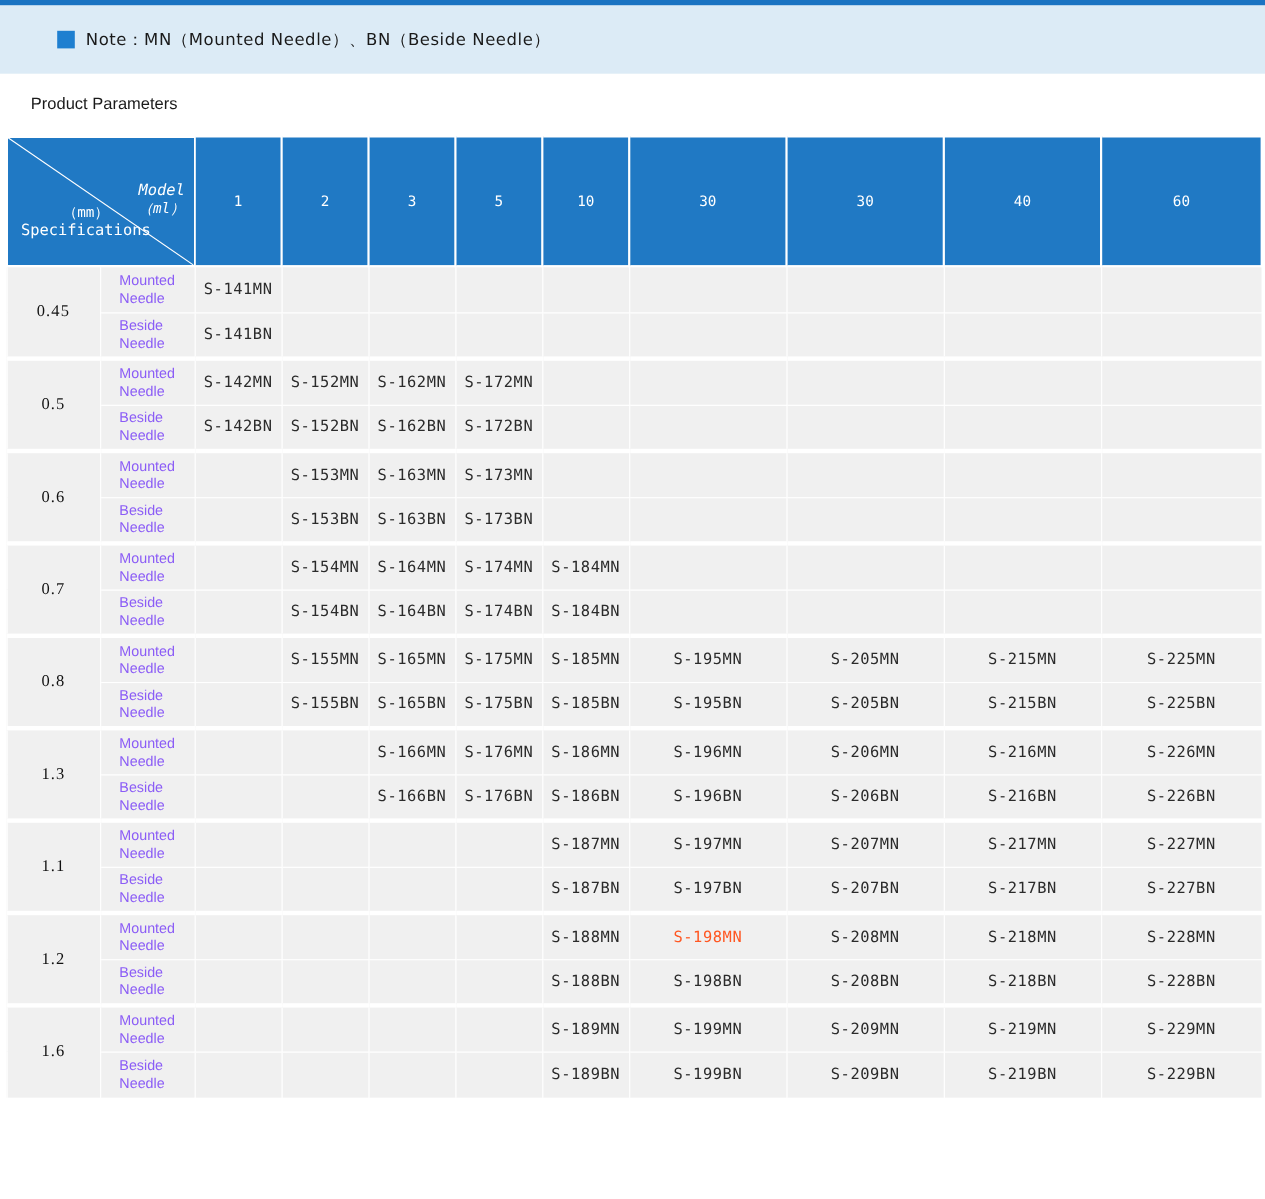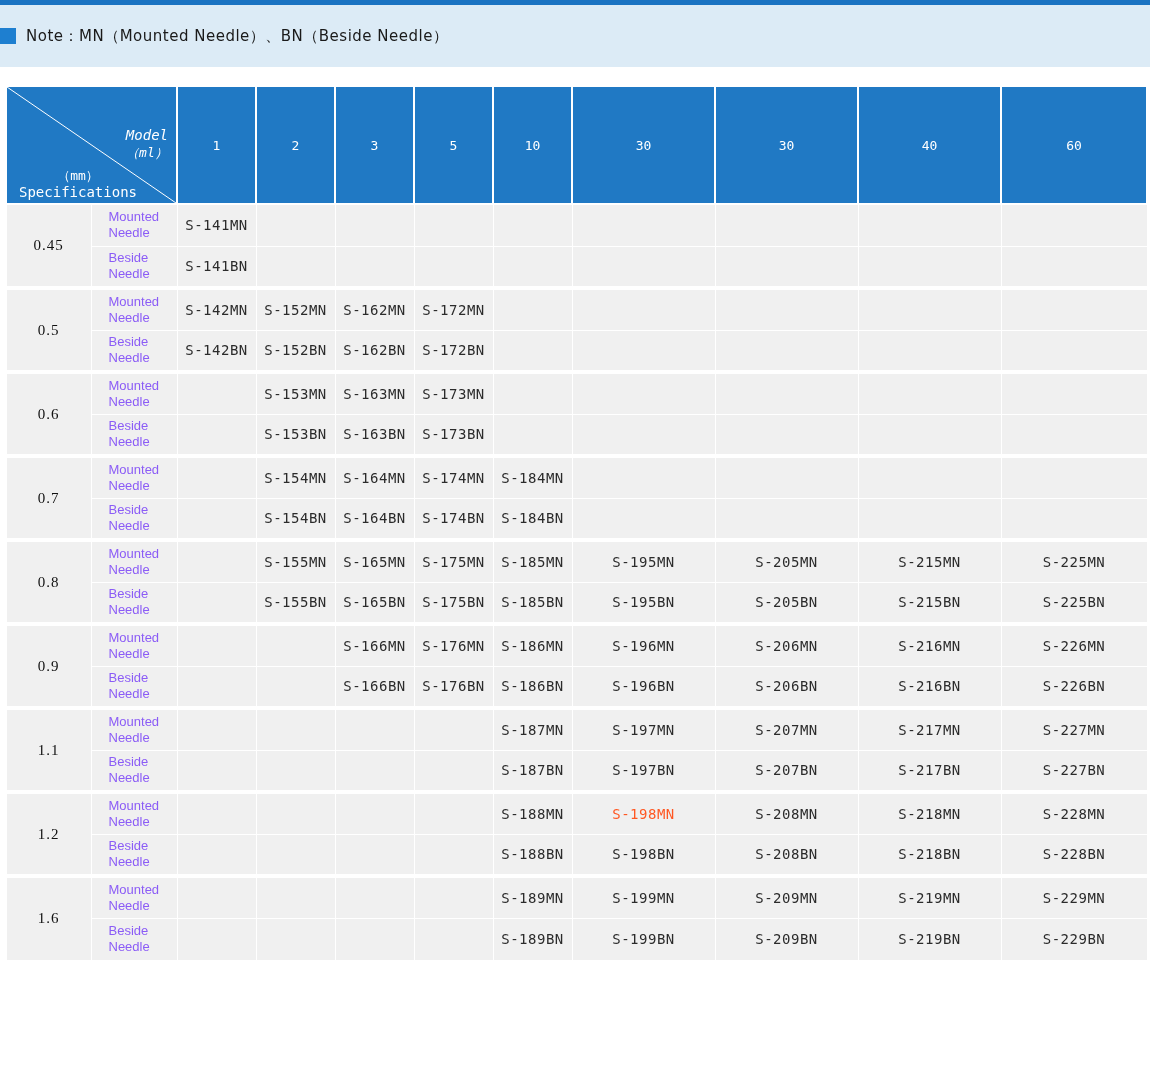--- a/index.html
+++ b/index.html
@@ -20,20 +20,21 @@
     font-family:"Liberation Sans",sans-serif;
   }
   .top-bar{
     width:100%;height:5px;
     background:var(--topbar);
   }
   .note-band{
     width:100%;height:62px;
     background:var(--note-band-bg);
     display:flex;align-items:center;
+    padding-left:52px;
   }
   .note-bullet{
     display:inline-block;
     width:16px;height:16px;
     background:var(--note-bullet);
     margin-right:10px;
     flex:0 0 auto;
   }
   .note-text{
     font-family:"DejaVu Sans",sans-serif;
@@ -66,21 +67,21 @@
     width:100%;height:100%;display:block;
   }
   .corner-top{
     position:absolute;top:40px;right:8px;
     text-align:center;
     font-size:14px;line-height:17px;color:#fff;font-style:italic;
   }
   .corner-bottom{
     position:absolute;top:60px;left:12px;
     text-align:center;
-    font-size:14px;line-height:17px;color:#fff;margin-top:20px;
+    font-size:14px;line-height:17px;color:#fff;
   }
   .corner-top .unit,.corner-bottom .unit{
     font-family:"DejaVu Sans Mono",monospace;
     font-size:13px;
   }
   .params td{
     background:var(--cell-bg);
     border:1px solid #fff;
     height:42px;
     text-align:center;
@@ -113,20 +114,21 @@
 
 <div class="page" data-interactable="false">
 
   <div class="top-bar" data-interactable="false"></div>
 
   <div class="note-band" data-interactable="false">
     <span class="note-bullet" data-interactable="false"></span>
     <span class="note-text" data-interactable="false">Note：MN（Mounted Needle）、BN（Beside Needle）</span>
   </div>
 
+  <div class="page-title" data-interactable="false">Product Parameters</div>
 
   <table class="params" data-interactable="false">
     <colgroup>
         <col style="width: 85px;">
         <col style="width: 86px;">
         <col style="width: 79px;">
         <col style="width: 79px;">
         <col style="width: 79px;">
         <col style="width: 79px;">
         <col style="width: 79px;">
@@ -283,21 +285,21 @@
           <td class="code" data-interactable="true">S-155BN</td>
           <td class="code" data-interactable="true">S-165BN</td>
           <td class="code" data-interactable="true">S-175BN</td>
           <td class="code" data-interactable="true">S-185BN</td>
           <td class="code" data-interactable="true">S-195BN</td>
           <td class="code" data-interactable="true">S-205BN</td>
           <td class="code" data-interactable="true">S-215BN</td>
           <td class="code" data-interactable="true">S-225BN</td>
         </tr>
         <tr class="group-start">
-          <td class="spec" rowspan="2" data-interactable="false">0.9</td>
+          <td class="spec" rowspan="2" data-interactable="false">1.3</td>
           <td class="ntype" data-interactable="false">Mounted Needle</td>
           <td class="code" data-interactable="false"></td>
           <td class="code" data-interactable="false"></td>
           <td class="code" data-interactable="true">S-166MN</td>
           <td class="code" data-interactable="true">S-176MN</td>
           <td class="code" data-interactable="true">S-186MN</td>
           <td class="code" data-interactable="true">S-196MN</td>
           <td class="code" data-interactable="true">S-206MN</td>
           <td class="code" data-interactable="true">S-216MN</td>
           <td class="code" data-interactable="true">S-226MN</td>

